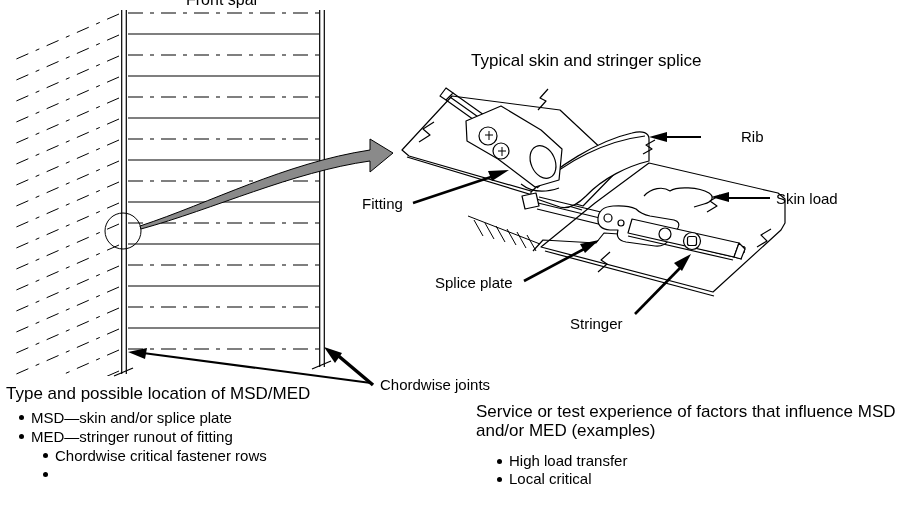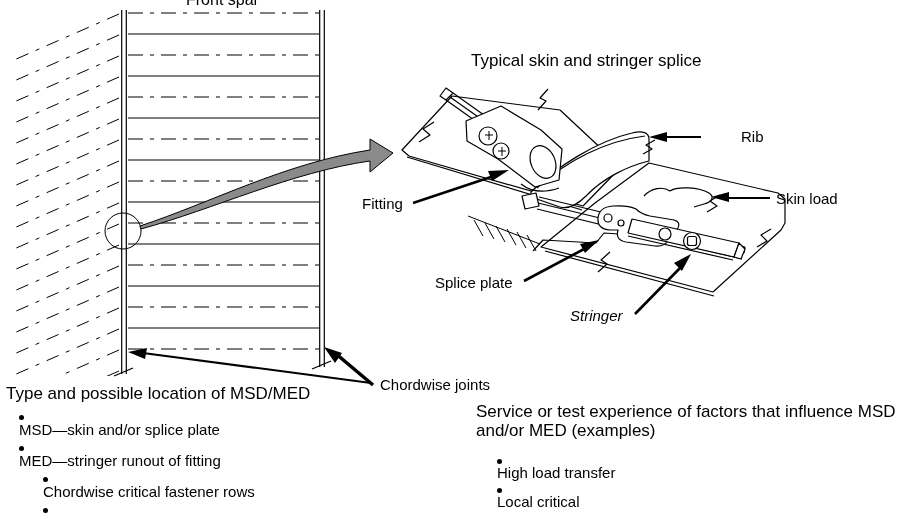--- a/index.html
+++ b/index.html
@@ -14,27 +14,27 @@
   #art .gray{fill:var(--arrow_gray);stroke:var(--ink);stroke-width:1;}
   #art .larrow{stroke:var(--ink);fill:none;}
   #art .lhead{fill:var(--ink);stroke:none;}
   .lbl{position:absolute;white-space:nowrap;font-size:15px;line-height:1.15;}
   #lbl-front-spar{left:186px;top:-9px;font-size:16px;}
   #lbl-title{left:471px;top:51px;font-size:17px;}
   #lbl-rib{left:706px;top:128px;margin-left:35px;}
   #lbl-skin{left:776px;top:190px;}
   #lbl-fitting{left:362px;top:195px;}
   #lbl-splice{left:435px;top:274px;}
-  #lbl-stringer{left:570px;top:307px;font-style:italic;}
+  #lbl-stringer{left:570px;top:315px;}
   #lbl-chordwise{left:380px;top:376px;}
   .block{position:absolute;font-size:15px;}
   #block-left{left:6px;top:384px;width:460px;}
   #block-right{left:476px;top:402px;width:428px;}
   .block h3{margin:0 0 5px 0;font-size:17px;font-weight:normal;line-height:19px;}
-  .li{display:flex;align-items:flex-start;line-height:19px;flex-direction:column;}
+  .li{display:flex;align-items:flex-start;line-height:19px;}
   .li .dot{flex:0 0 auto;width:5px;height:5px;border-radius:50%;background:var(--ink);margin:7px 7px 0 0;}
   .lvl1{padding-left:13px;}
   .lvl2{padding-left:37px;}
   #block-right .li{padding-left:21px;line-height:18px;}
   #block-right .li .dot{margin-top:6.5px;}
 </style>
 </head>
 <body>
 
 <div id="stage">

